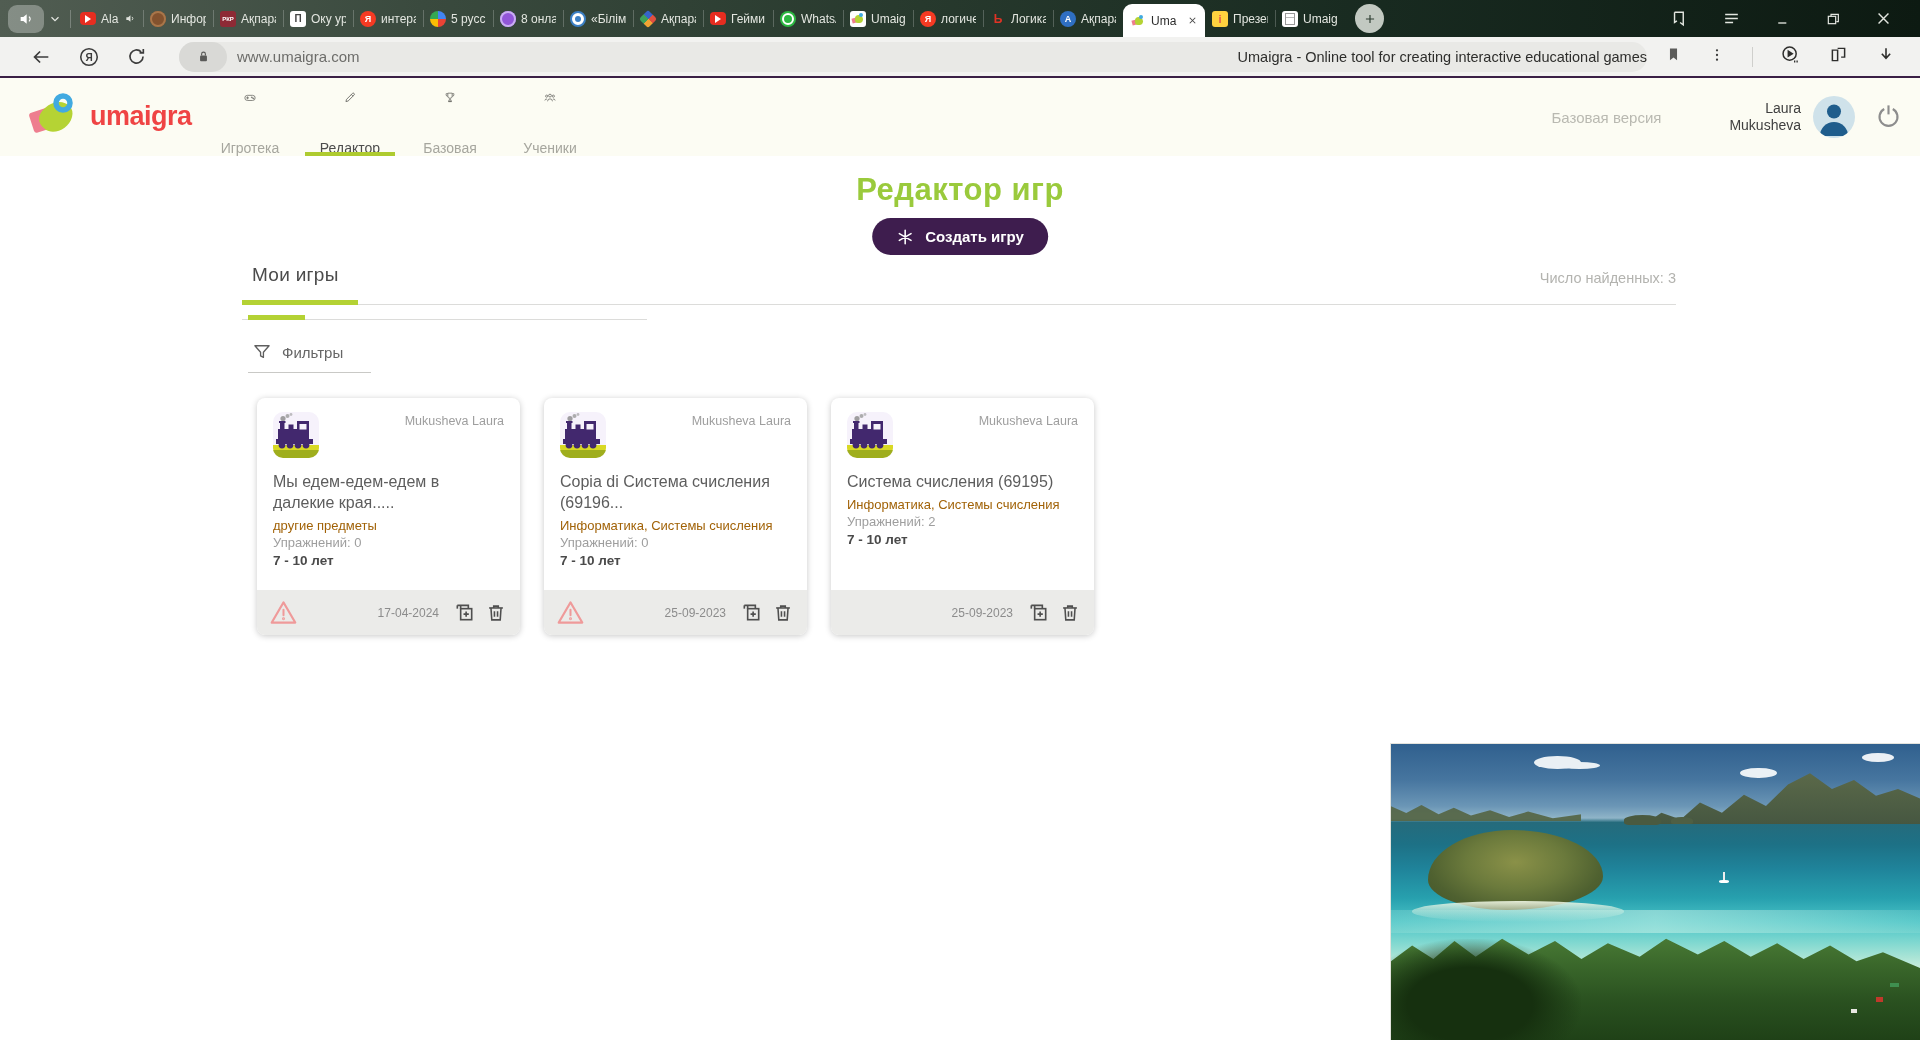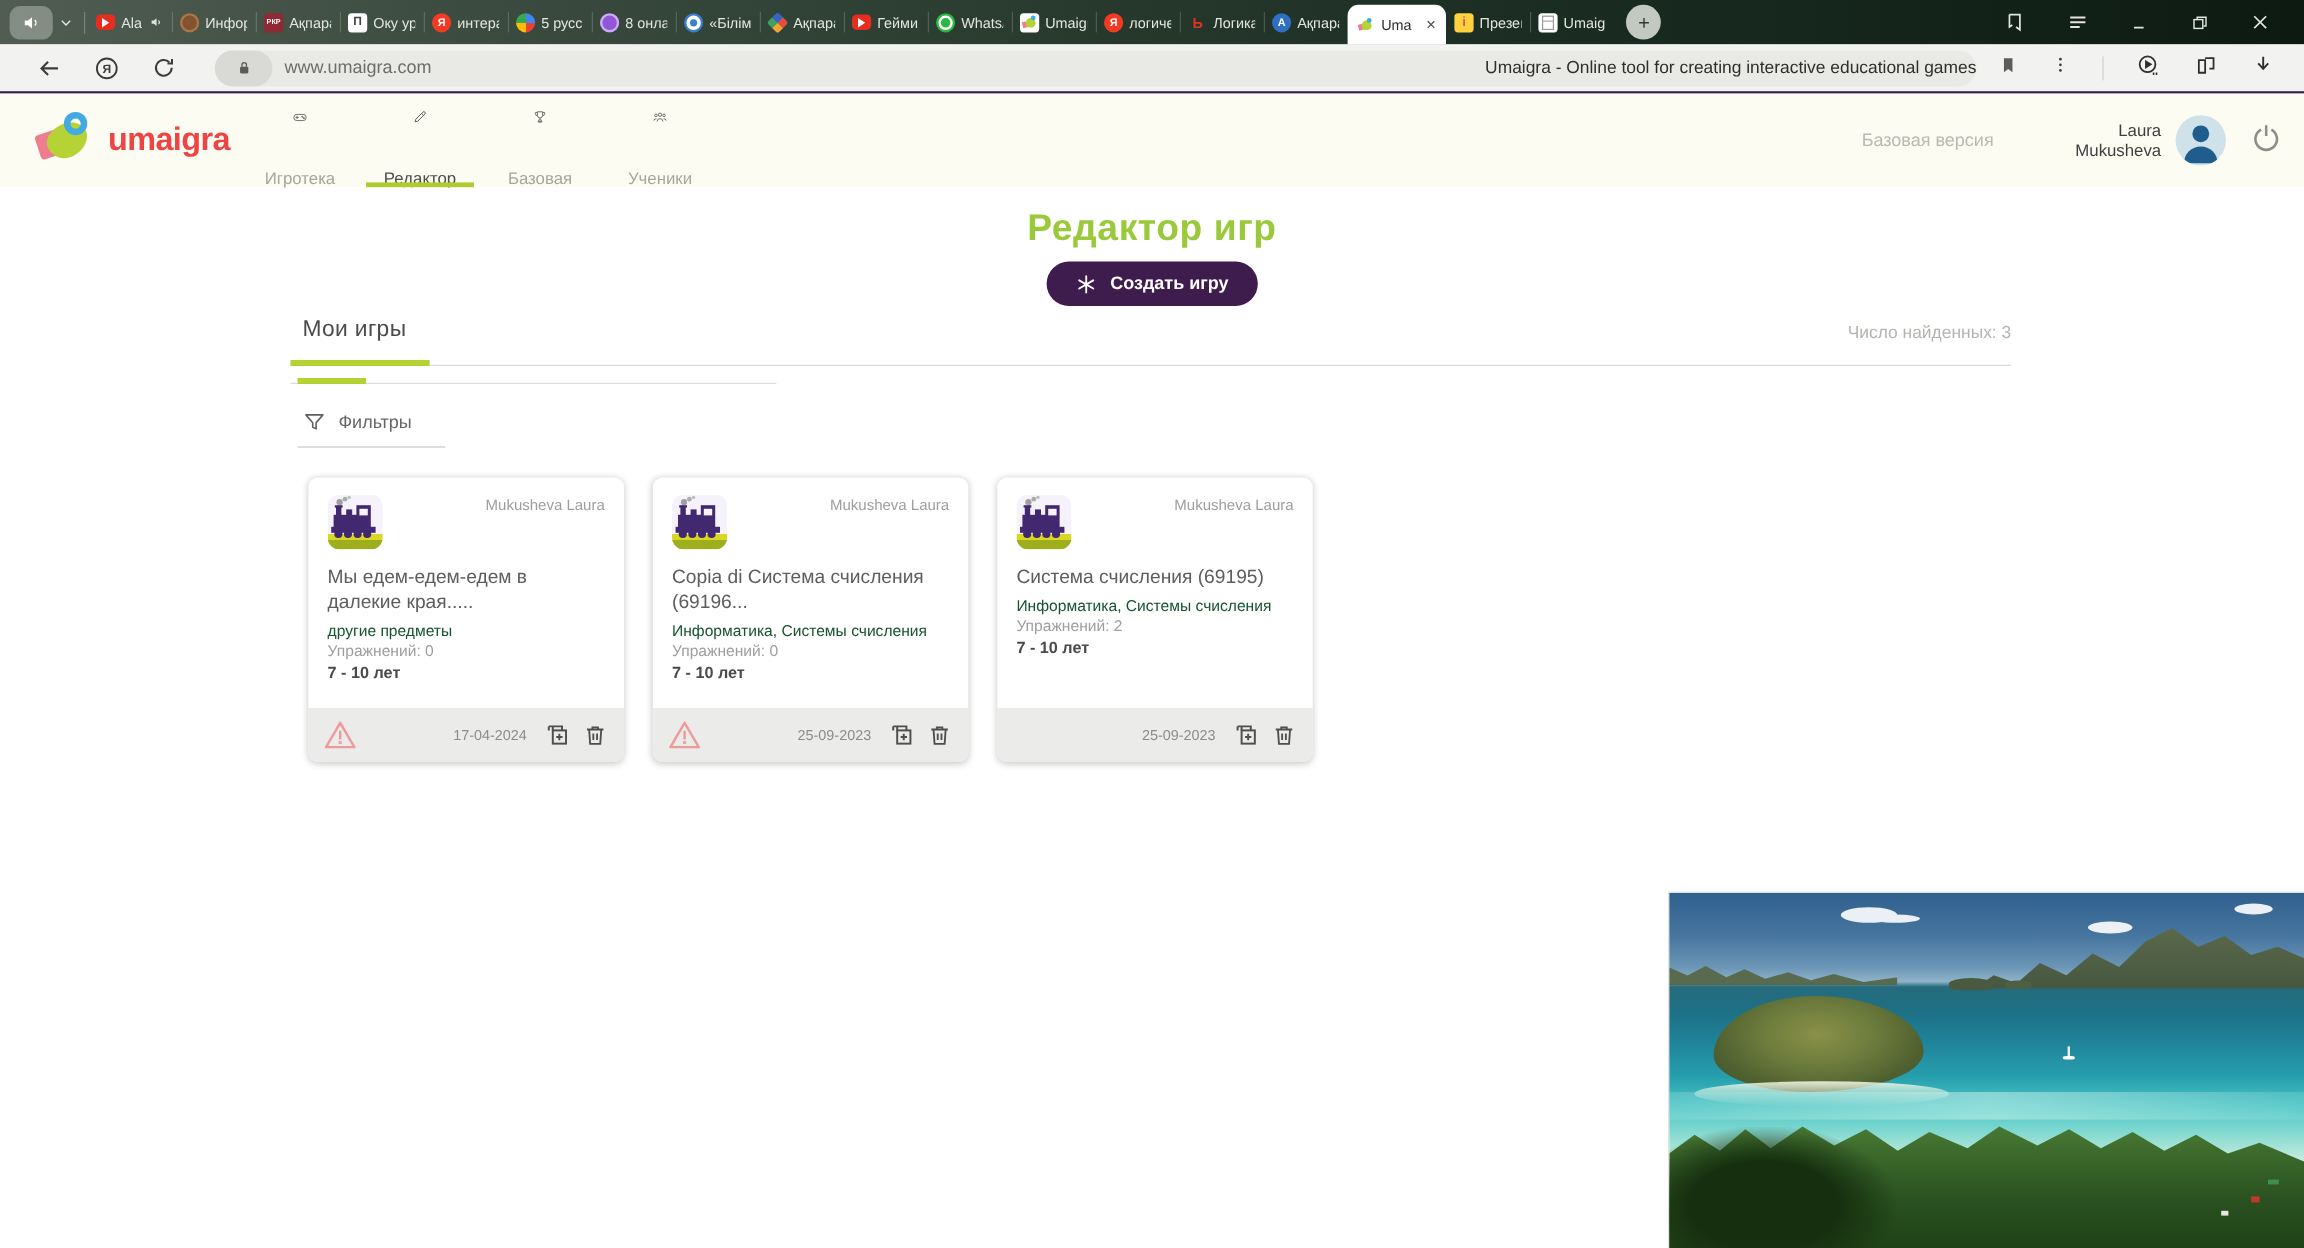--- a/index.html
+++ b/index.html
@@ -119,21 +119,21 @@
   .filtersbtn span { font-size:15px; color:#666; }
 
   .cards { margin-top:25px; display:flex; gap:24px; padding-left:15px; }
   .card { width:263px; height:237px; background:#fff; border-radius:8px;
     box-shadow:0 1px 6px rgba(0,0,0,.22); display:flex; flex-direction:column; }
   .cbody { padding:14px 16px 0 16px; flex:1; display:flex; flex-direction:column; }
   .chead { display:flex; justify-content:space-between; align-items:flex-start; }
   .thumb { width:46px; height:46px; border-radius:10px; overflow:hidden; }
   .author { font-size:12.5px; color:#9e9e9e; padding-top:2px; }
   .ctitle { margin-top:13px; font-size:16px; color:#5d5d5d; line-height:21px; }
-  .cmeta { font-size:13px; color:#14532d; margin-top:5px; }
+  .cmeta { font-size:13px; color:#a16207; margin-top:5px; }
   .cmeta2 { font-size:13px; color:#9e9e9e; margin-top:2px; }
   .cage { font-size:13.5px; font-weight:bold; color:#4a4a4a; margin-top:3px; }
   .cfoot { height:45px; background:#ebebe9; border-radius:0 0 8px 8px; display:flex;
     align-items:center; padding:0 13px; gap:9px; }
   .cfoot .spacer { flex:1; }
   .cdate { font-size:12px; color:#8c8c8c; margin-right:5px; }
   .cicon { display:flex; align-items:center; cursor:pointer; }
 
   
   .pip { position:absolute; left:1390px; top:743px; width:530px; height:297px; overflow:hidden;

